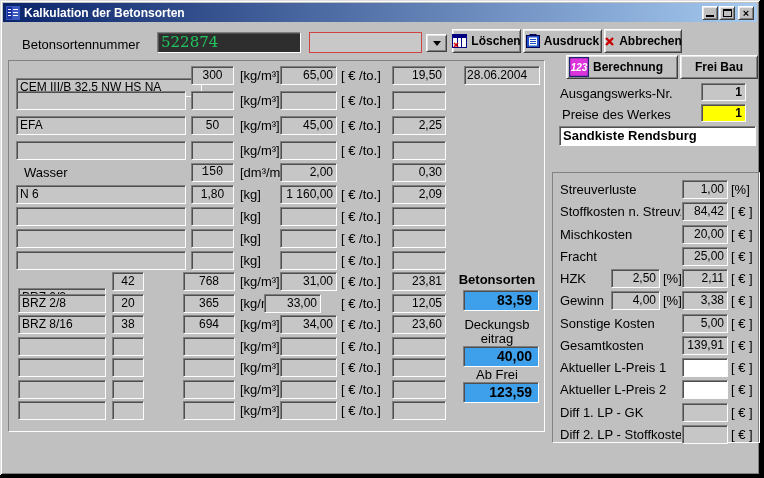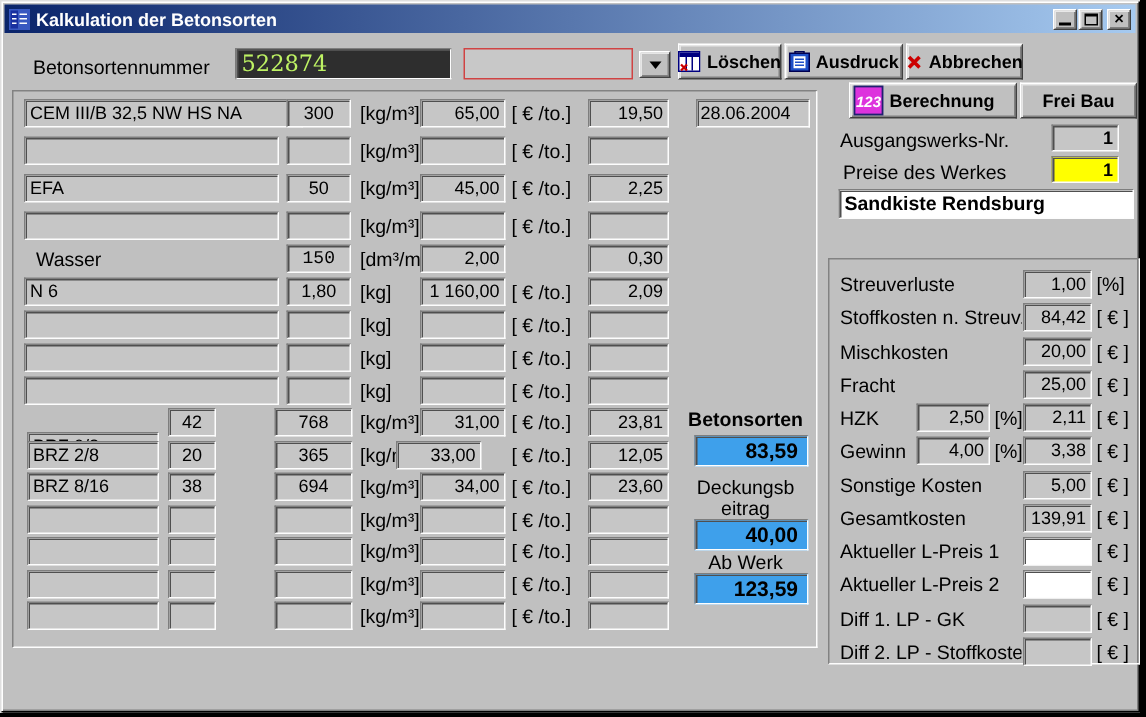--- a/index.html
+++ b/index.html
@@ -44,21 +44,21 @@
     border:1px solid; border-color:#7e7e7e #fdfdfd #fdfdfd #7e7e7e;
     box-shadow: inset 1px 1px 0 #4f4f4f;
     font-size:12px; line-height:16px; padding:0 3px;
     white-space:nowrap; overflow:hidden;
   }
   .field.num { text-align:right; }
   .field.ctr { text-align:center; }
   .field.white { background:#fff; }
   .field.yellow { font-weight:bold; text-align:right; }
   .field.dark {
-    background:#2e2e2e; color:#bef264; height:21px;
+    background:#2e2e2e; color:#22c55e; height:21px;
     font-family:"DejaVu Serif", serif; font-size:15px; line-height:19px;
   }
   .field.redb {
     background:#c8c8c8; border:1px solid #d04343; box-shadow:none; height:21px;
   }
   .field.blue { height:21px; font-weight:bold; font-size:14px; line-height:18px; text-align:right; padding-right:6px; }
   .field.date { padding-left:2px; }
 
   .btn {
     position:absolute; background:#c0c0c0; border:1px solid;
@@ -163,21 +163,21 @@
     </button>
 
     <div class="lbl" style="left:560px;top:86px;">Ausgangswerks-Nr.</div>
     <div class="field num" style="left:701px;top:83px;width:45px;height:18px;font-weight:bold;">1</div>
     <div class="lbl" style="left:562px;top:107px;">Preise des Werkes</div>
     <div class="field yellow" id="preise-field" style="left: 701px; top: 104px; width: 45px; height: 18px; background: rgb(255, 255, 0);">1</div>
     <div class="field white" style="left:559px;top:126px;width:197px;height:20px;font-weight:bold;font-size:13px;line-height:17px;">Sandkiste Rendsburg</div>
 
     <div class="panel" style="left:8px;top:60px;width:537px;height:372px;"></div>
     <div id="materials">
-        <div class="field" style="left: 16px; top: 66px; width: 186px;">CEM III/B 32,5 NW HS NA</div>
+        <div class="field" style="left: 16px; top: 78px; width: 186px;">CEM III/B 32,5 NW HS NA</div>
         <div class="field ctr" style="left: 191px; top: 66px; width: 43px;">300</div>
         <div class="lbl" style="left: 240px; top: 68px;">[kg/m³]</div>
         <div class="field num" style="left: 280px; top: 66px; width: 57px;">65,00</div>
         <div class="lbl" style="left: 341px; top: 68px;">[ € /to.]</div>
         <div class="field num" style="left: 392px; top: 66px; width: 54px;">19,50</div>
         <div class="field" style="left: 16px; top: 91px; width: 170px;"></div>
         <div class="field ctr" style="left: 191px; top: 91px; width: 43px;"></div>
         <div class="lbl" style="left: 240px; top: 93px;">[kg/m³]</div>
         <div class="field num" style="left: 280px; top: 91px; width: 57px;"></div>
         <div class="lbl" style="left: 341px; top: 93px;">[ € /to.]</div>
@@ -275,21 +275,21 @@
         <div class="field num" style="left: 280px; top: 401px; width: 57px;"></div>
         <div class="lbl" style="left: 341px; top: 403px;">[ € /to.]</div>
         <div class="field num" style="left: 392px; top: 401px; width: 54px;"></div>
       </div>
 
     <div class="lbl b ctr" style="left:452px;top:272px;width:90px;">Betonsorten</div>
     <div class="field blue" style="left: 463px; top: 290px; width: 76px; background: rgb(62, 160, 235);">83,59</div>
     <div class="lbl ctr" style="left:452px;top:317px;width:90px;">Deckungsb</div>
     <div class="lbl ctr" style="left:452px;top:331px;width:90px;">eitrag</div>
     <div class="field blue" style="left: 463px; top: 346px; width: 76px; background: rgb(62, 160, 235);">40,00</div>
-    <div class="lbl ctr" style="left:452px;top:367px;width:90px;">Ab Werk</div>
+    <div class="lbl ctr" style="left:452px;top:367px;width:90px;">Ab Frei</div>
     <div class="field blue" style="left: 463px; top: 382px; width: 76px; background: rgb(62, 160, 235);">123,59</div>
 
     <div class="panel" style="left:552px;top:172px;width:208px;height:271px;"></div>
     <div id="costs">
         <div class="lbl clip" style="left: 560px; top: 182px; width: 121px; white-space: nowrap;">Streuverluste</div>
         <div class="field num" style="left: 682px; top: 180px; width: 46px;">1,00</div>
         <div class="lbl" style="left: 731px; top: 182px;">[%]</div>
         <div class="lbl clip" style="left: 560px; top: 204px; width: 121px; white-space: nowrap;">Stoffkosten n. Streuv.</div>
         <div class="field num" style="left: 682px; top: 202px; width: 46px;">84,42</div>
         <div class="lbl" style="left: 731px; top: 204px;">[ € ]</div>

